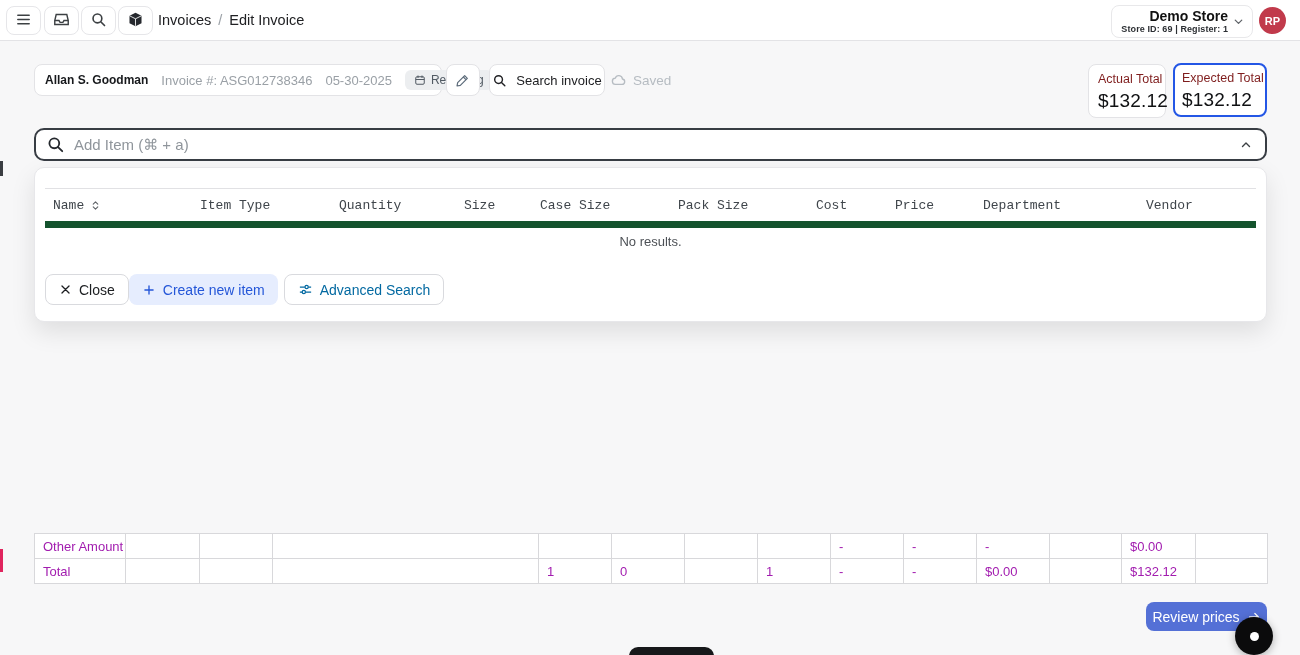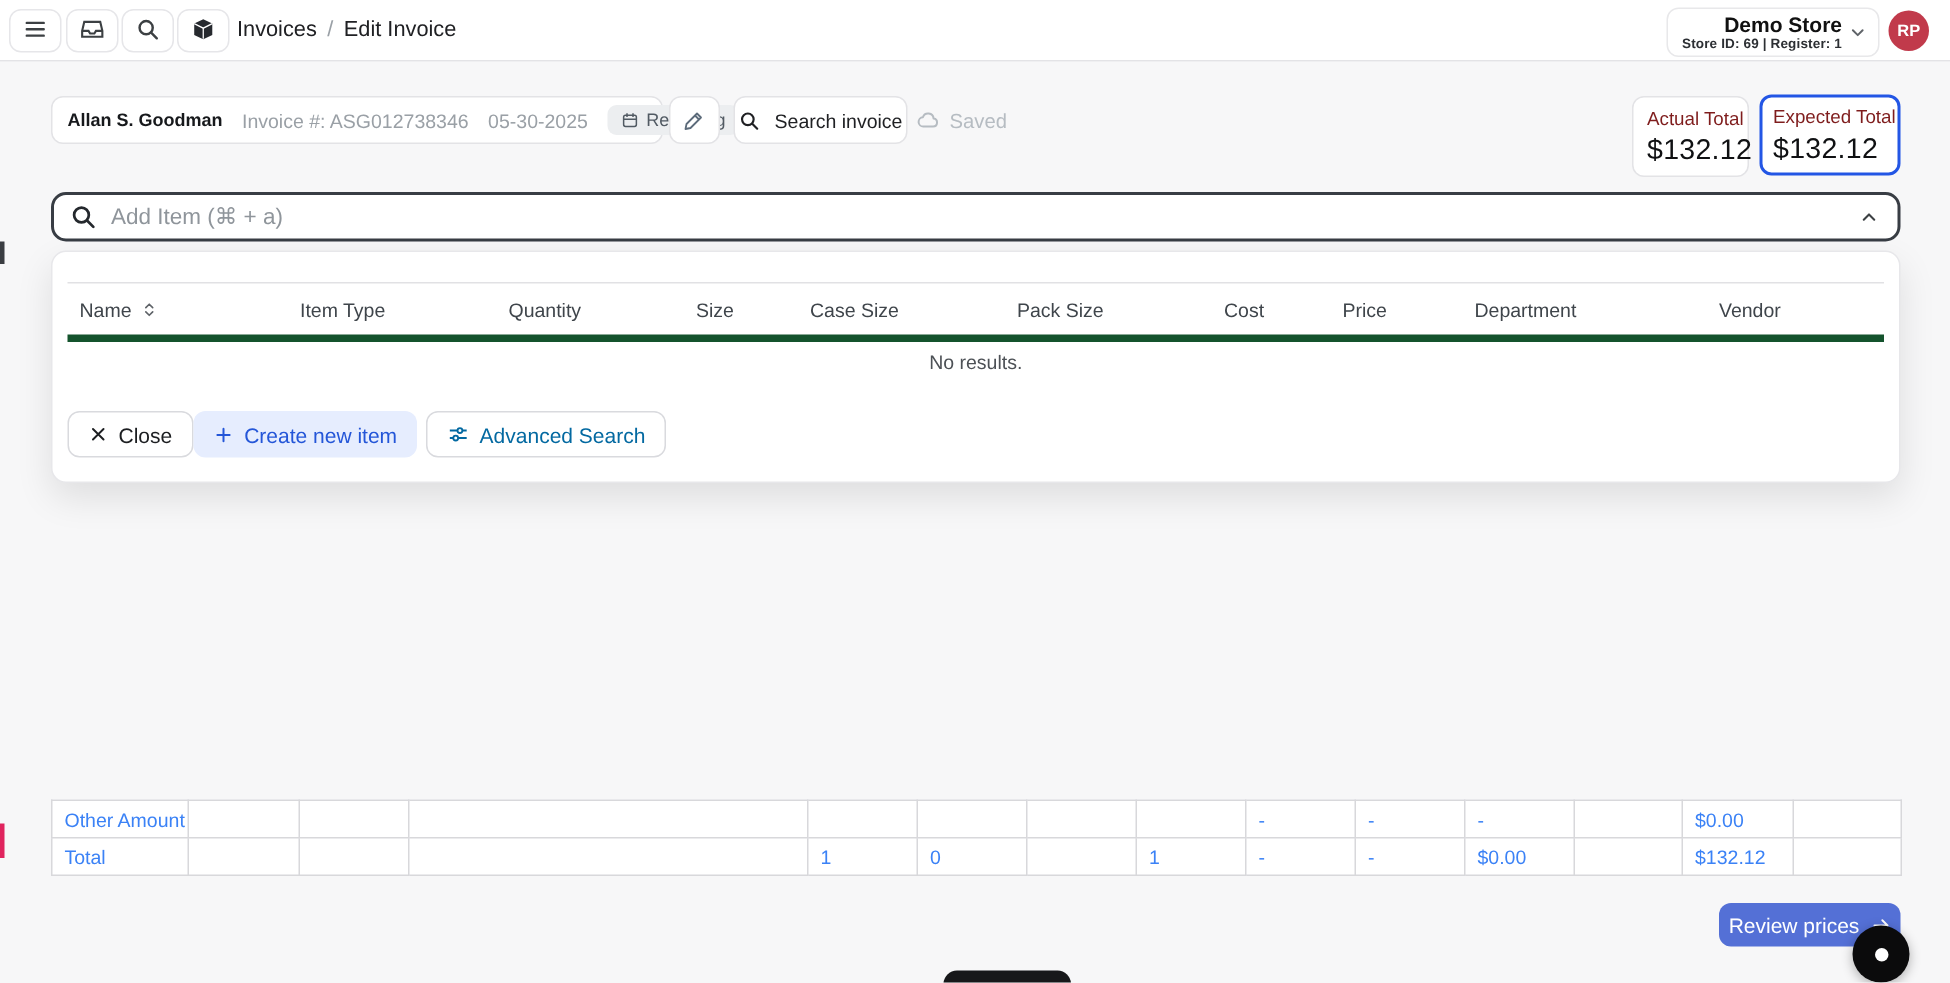--- a/index.html
+++ b/index.html
@@ -93,42 +93,42 @@
   
   .item-panel {
     position:absolute; left:34px; top:167px; width:1233px; height:155px;
     background:#fff; border:1px solid #e7e7ea; border-radius:10px;
     box-shadow:0 10px 24px rgba(0,0,0,.10); padding:0 10px;
   }
   .panel-header-row {
     margin-top:20px; height:40px;
     display:grid; grid-template-columns:155px 139px 125px 76px 138px 138px 79px 88px 163px 1fr;
     align-items:center;
-    border-top:1px solid #e1e1e4; border-bottom:5px solid #14532d;
-    font-size:13px; color:#3f454b;
+    border-top:1px solid #e1e1e4; border-bottom:7px solid #14532d;
+    font-size:13px; color:#3f454b;font-family:Liberation Mono, monospace;
   }
   .col-name { padding-left:8px; display:flex; align-items:center; gap:6px; cursor:pointer; }
   .sort-icon { color:#5f6368; display:flex; }
   .empty-row { margin-top:6px; text-align:center; font-size:13px; color:#4d5156; }
   .panel-footer { margin-top:25px; display:flex; justify-content:flex-start; align-items:center; }
   .panel-footer .right-group { display:flex; gap:6px; }
   .btn {
     height:31px; border-radius:8px; border:none; background:#fff;
     display:inline-flex; align-items:center; gap:7px;
     font-size:14px; cursor:pointer; padding:0 13px;
   }
   .close-btn { border:1px solid #d9dade; color:#1c1e21; font-weight:500; }
   .create-btn { background:#e6edfe; color:#2456d8; }
   .advanced-btn { border:1px solid #d9dade; color:#0369a1; }
 
   
   .summary-table {
     position:absolute; left:34px; top:533px; width:1233px;
     border-collapse:collapse; table-layout:fixed; background:#fff;
-    font-size:13px; color:#3b82f6;
+    font-size:13px; color:#a21caf;
   }
   .summary-table td {
     border:1px solid #d8d8db; height:25px; padding:0 8px;
     white-space:nowrap; overflow:hidden;
   }
 
   
   .review-btn {
     position:absolute; left:1146px; top:602px; width:121px; height:29px;
     background:#5470d6; border-radius:8px; border:none;

